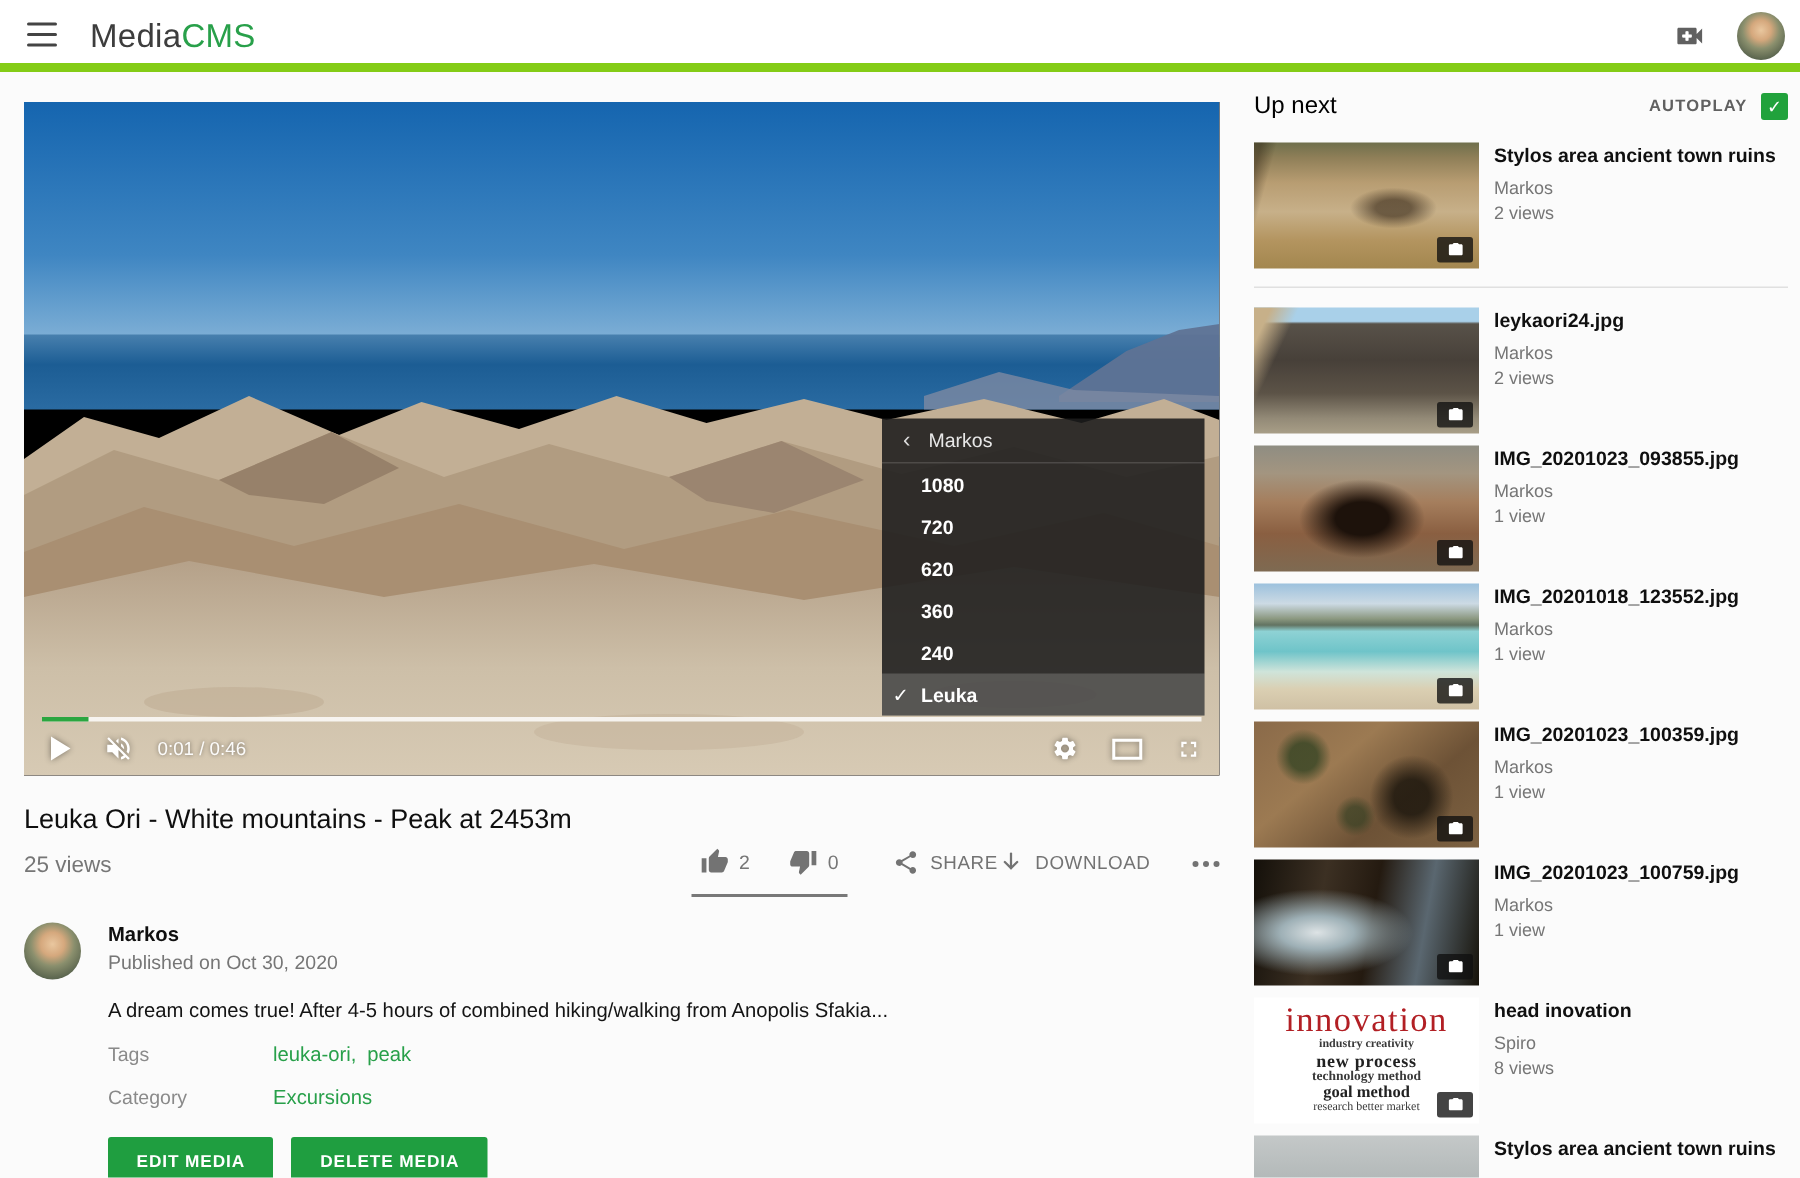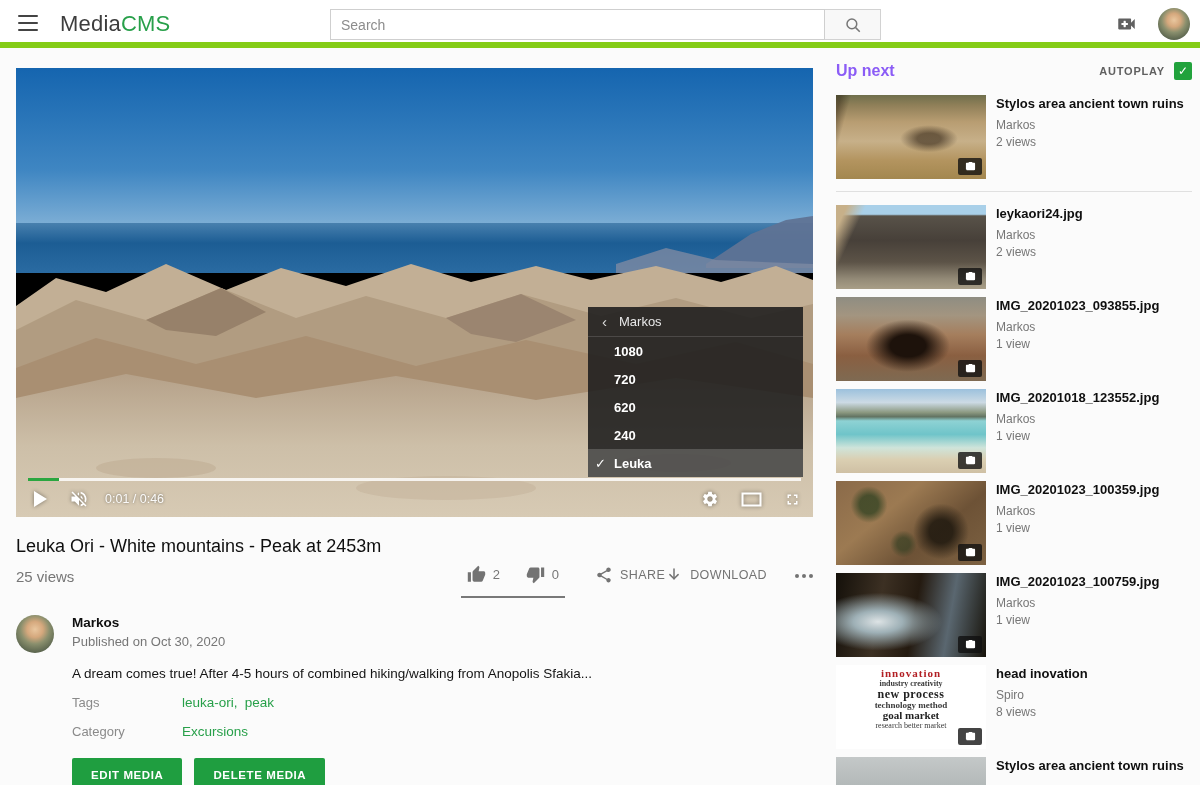--- a/index.html
+++ b/index.html
@@ -88,21 +88,21 @@
   .info-label { width:110px; color:#8a8a8a; }
   .info-value a { color:#28a04a; text-decoration:none; font-weight:500; font-size:13.5px; }
 
   .media-buttons { margin-left:56px; margin-top:19px; display:flex; gap:12px; }
   .gbtn { background:#1f9e40; color:#fff; border:none; font-family:inherit; font-size:11.5px;
           font-weight:bold; letter-spacing:.6px; padding:11px 19px; border-radius:2px; cursor:pointer; }
 
   
   .sidebar { position:absolute; left:836px; top:62px; width:356px; }
   .sb-head { display:flex; align-items:center; }
-  .sb-title { font-size:16px; color:#8b5cf6;font-weight:bold; }
+  .sb-title { font-size:16px; color:#000000; }
   .autoplay { margin-left:auto; display:flex; align-items:center; gap:9px; }
   .autoplay .ap-label { font-size:11px; font-weight:bold; letter-spacing:.8px; color:#606060; }
   .checkbox { width:18px; height:18px; background:#21a23c; border-radius:2px; color:#fff;
               font-size:12px; display:flex; align-items:center; justify-content:center; cursor:pointer; }
 
   .sb-list { margin-top:15px; }
   .sb-item { display:flex; gap:10px; margin-bottom:8px; cursor:pointer; }
   .sb-divider { border:none; border-top:1px solid #e0e0e0; margin:12px 0 13px 0; }
   .thumb { position:relative; width:150px; height:84px; flex:0 0 150px; overflow:hidden; }
   .badge { position:absolute; right:4px; bottom:4px; width:24px; height:17px;
@@ -128,49 +128,40 @@
   .t5 { background:
         radial-gradient(circle at 22% 28%, rgba(40,62,30,.7) 0 7%, transparent 14%),
         radial-gradient(circle at 70% 60%, rgba(25,20,12,.8) 0 10%, transparent 24%),
         radial-gradient(circle at 45% 75%, rgba(45,60,32,.6) 0 6%, transparent 13%),
         linear-gradient(140deg,#8a6a49 0%,#9c7a52 35%,#6d5236 65%,#7d6242 100%); }
   .t6 { background:
         radial-gradient(ellipse at 28% 58%, #dde3e5 0%, #9eb0b6 16%, transparent 42%),
         linear-gradient(100deg,#14100a 0%,#3c3023 30%,#241a10 52%,#5a6770 74%,#161209 100%); }
   .t7 { background:#fff; font-family:"Liberation Serif", serif; text-align:center;
         padding-top:3px; line-height:1.05; }
-  .t7 .w0 { display:block; color:#b21f24; font-weight:bold; font-size:11px; letter-spacing:1px; }
+  .t7 .w0 { display:block; color:#b21f24; font-weight:normal; font-size:23px; letter-spacing:1px; }
   .t7 .w1 { display:block; color:#3a3a3a; font-size:8px; font-weight:bold; }
   .t7 .w2 { display:block; color:#222; font-size:12px; font-weight:bold; letter-spacing:.5px; }
   .t7 .w3 { display:block; color:#3a3a3a; font-size:9px; font-weight:bold; }
   .t7 .w4 { display:block; color:#222; font-size:11px; font-weight:bold; }
   .t7 .w5 { display:block; color:#3a3a3a; font-size:8px; }
   .t8 { background:linear-gradient(180deg,#c4c8c8 0%,#b0b6b6 40%,#8b9494 75%,#727b7b 100%); }
 </style>
 </head>
 <body>
 
 <div id="page">
 
   <div class="header">
     <div class="hamburger">
         <div></div>
         <div></div>
         <div></div>
       </div>
     <div class="logo"><span>Media</span><span class="cms">CMS</span></div>
-    <div class="searchwrap">
-      <input type="text" placeholder="Search" style="">
-      <div class="search-btn">
-        <svg width="18" height="18" viewBox="0 0 24 24" fill="none" stroke="#777" stroke-width="2">
-            <circle cx="10.5" cy="10.5" r="6.5"></circle>
-            <line x1="15.5" y1="15.5" x2="21" y2="21"></line>
-          </svg>
-      </div>
-    </div>
     <svg class="upload-icon" viewBox="0 0 24 24" fill="#606060">
         <path d="M17 10.5V7c0-.55-.45-1-1-1H4c-.55 0-1 .45-1 1v10c0 .55.45 1 1 1h12c.55 0 1-.45 1-1v-3.5l4 4v-11l-4 4z"></path>
         <path d="M9 9h2v6H9zM7 11h6v2H7z" fill="#fff" transform="translate(0,0)"></path>
         <rect x="9" y="8.5" width="2" height="7" fill="#fff"></rect>
         <rect x="6.5" y="11" width="7" height="2" fill="#fff"></rect>
       </svg>
     <div class="avatar-header"></div>
   </div>
 
   <div class="main">
@@ -245,20 +236,21 @@
       </div>
 
       <div class="qmenu">
         <div class="qmenu-header">
           <span class="chev">‹</span>
           <span class="qtitle">Markos</span>
         </div>
         <div class="qrow">1080</div>
         <div class="qrow">720</div>
         <div class="qrow">620</div>
+        <div class="qrow">360</div>
         <div class="qrow">240</div>
         <div class="qrow selected">
           <span class="check">✓</span>
           <span>Leuka</span>
         </div>
       </div>
     </div>
 
     <h1 class="video-title">Leuka Ori - White mountains - Peak at 2453m</h1>
 
@@ -436,21 +428,21 @@
           <div class="sb-sub">1 view</div>
         </div>
       </div>
 
       <div class="sb-item">
         <div class="thumb t7">
           <span class="w0">innovation</span>
           <span class="w1">industry creativity</span>
           <span class="w2">new process</span>
           <span class="w3">technology method</span>
-          <span class="w4">goal market</span>
+          <span class="w4">goal method</span>
           <span class="w5">research better market</span>
           <div class="badge">
               <svg width="11" height="11" viewBox="0 0 24 24" fill="#fff">
                 <path d="M12 15.2a3.2 3.2 0 1 0 0-6.4 3.2 3.2 0 0 0 0 6.4zM9 2L7.17 4H4c-1.1 0-2 .9-2 2v12c0 1.1.9 2 2 2h16c1.1 0 2-.9 2-2V6c0-1.1-.9-2-2-2h-3.17L15 2H9z"></path>
               </svg>
             </div>
         </div>
         <div class="sb-text">
           <div class="sb-item-title">head inovation</div>
           <div class="sb-sub">Spiro</div>

